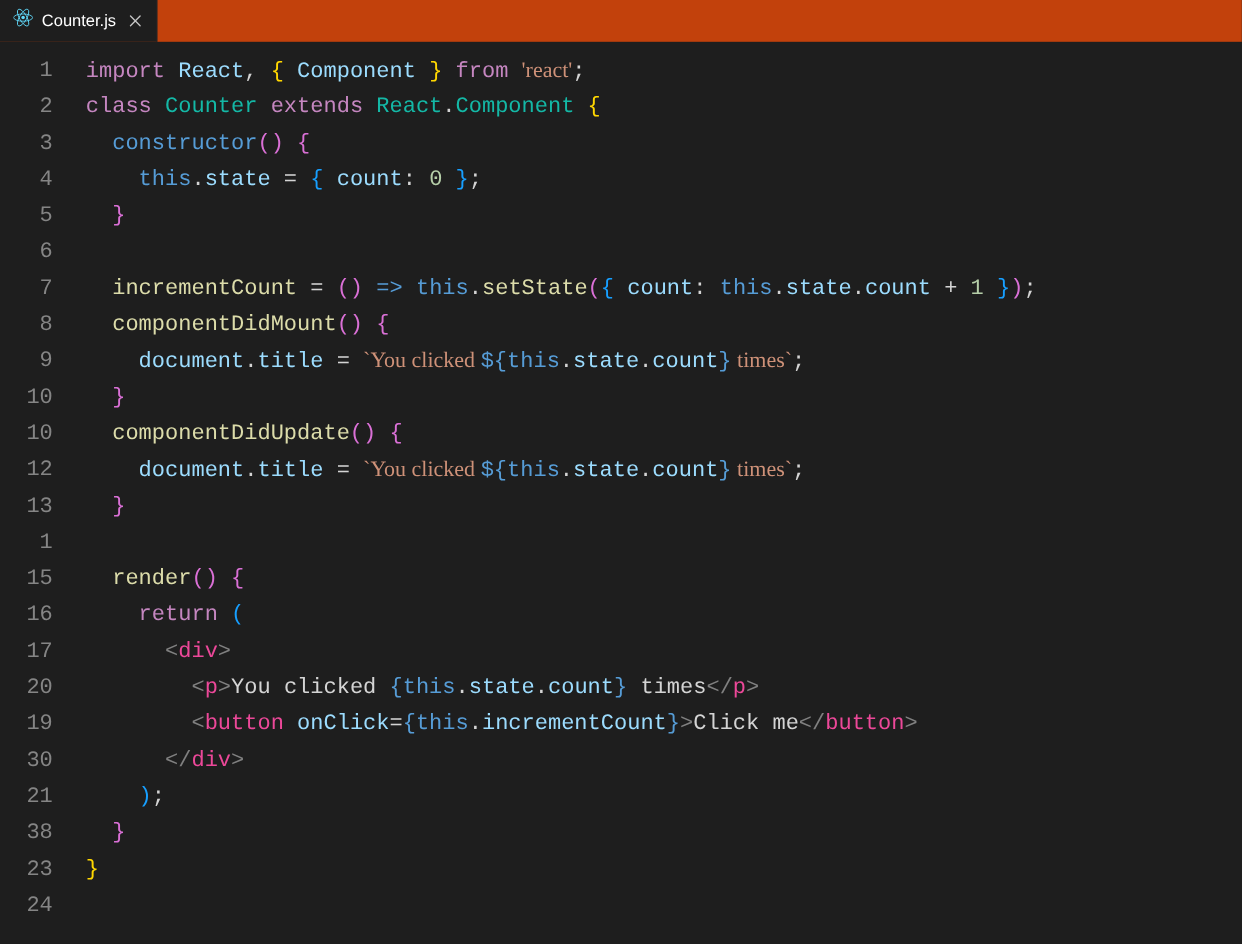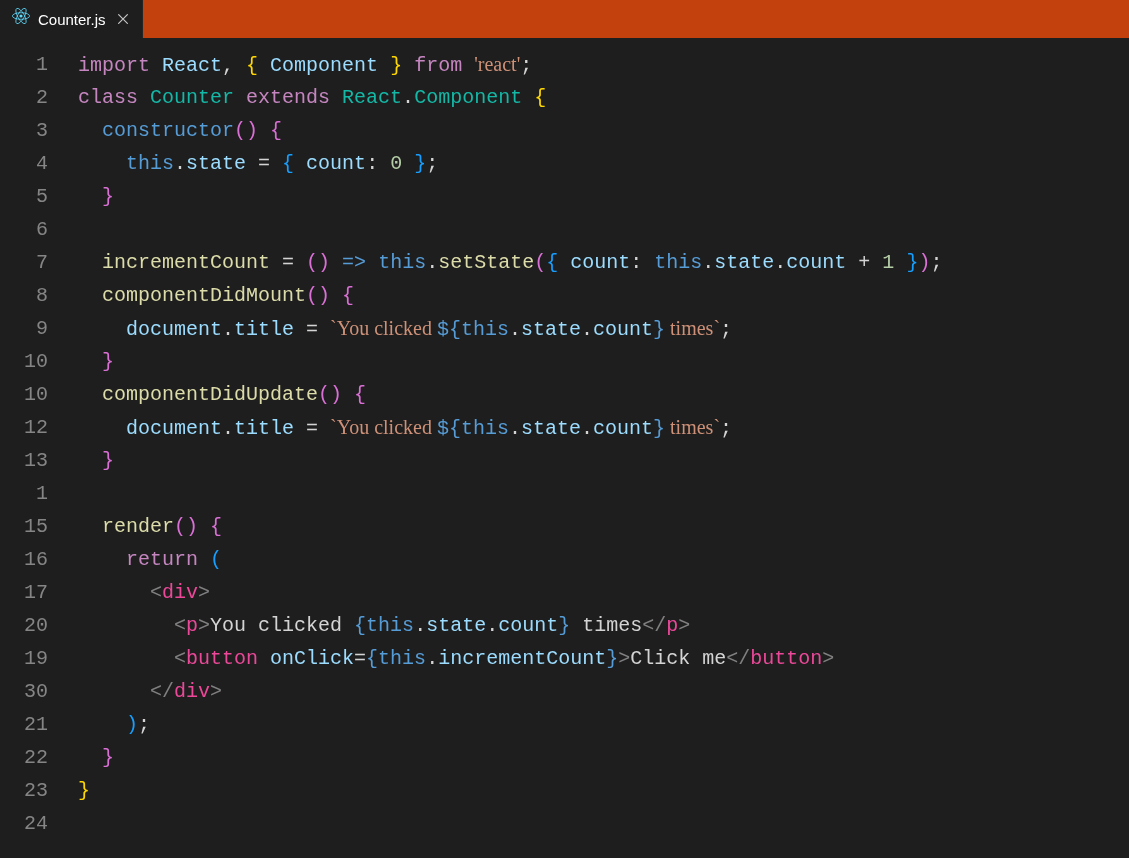--- a/index.html
+++ b/index.html
@@ -123,18 +123,18 @@
       <div class="line">12</div>
       <div class="line">13</div>
       <div class="line">1</div>
       <div class="line">15</div>
       <div class="line">16</div>
       <div class="line">17</div>
       <div class="line">20</div>
       <div class="line">19</div>
       <div class="line">30</div>
       <div class="line">21</div>
-      <div class="line">22</div>
+      <div class="line">38</div>
       <div class="line">23</div>
       <div class="line">24</div>
     </div>
   <div class="code" id="code"><div class="line"><span class="mtk-keyword">import</span><span class="mtk-punct"> </span><span class="mtk-var">React</span><span class="mtk-punct">, </span><span class="mtk-brace">{</span><span class="mtk-punct"> </span><span class="mtk-var">Component</span><span class="mtk-punct"> </span><span class="mtk-brace">}</span><span class="mtk-punct"> </span><span class="mtk-keyword">from</span><span class="mtk-punct"> </span><span class="mtk-string">'react'</span><span class="mtk-punct">;</span></div><div class="line"><span class="mtk-keyword">class</span><span class="mtk-punct"> </span><span class="mtk-type">Counter</span><span class="mtk-punct"> </span><span class="mtk-keyword">extends</span><span class="mtk-punct"> </span><span class="mtk-type">React</span><span class="mtk-punct">.</span><span class="mtk-type">Component</span><span class="mtk-punct"> </span><span class="mtk-brace">{</span></div><div class="line"><span class="mtk-punct">  </span><span class="mtk-storage">constructor</span><span class="mtk-brace2">()</span><span class="mtk-punct"> </span><span class="mtk-brace2">{</span></div><div class="line"><span class="mtk-punct">    </span><span class="mtk-storage">this</span><span class="mtk-punct">.</span><span class="mtk-var">state</span><span class="mtk-punct"> = </span><span class="mtk-brace3">{</span><span class="mtk-punct"> </span><span class="mtk-var">count</span><span class="mtk-punct">: </span><span class="mtk-number">0</span><span class="mtk-punct"> </span><span class="mtk-brace3">}</span><span class="mtk-punct">;</span></div><div class="line"><span class="mtk-punct">  </span><span class="mtk-brace2">}</span></div><div class="line"></div><div class="line"><span class="mtk-punct">  </span><span class="mtk-func">incrementCount</span><span class="mtk-punct"> = </span><span class="mtk-brace2">()</span><span class="mtk-punct"> </span><span class="mtk-storage">=&gt;</span><span class="mtk-punct"> </span><span class="mtk-storage">this</span><span class="mtk-punct">.</span><span class="mtk-func">setState</span><span class="mtk-brace2">(</span><span class="mtk-brace3">{</span><span class="mtk-punct"> </span><span class="mtk-var">count</span><span class="mtk-punct">: </span><span class="mtk-storage">this</span><span class="mtk-punct">.</span><span class="mtk-var">state</span><span class="mtk-punct">.</span><span class="mtk-var">count</span><span class="mtk-punct"> + </span><span class="mtk-number">1</span><span class="mtk-punct"> </span><span class="mtk-brace3">}</span><span class="mtk-brace2">)</span><span class="mtk-punct">;</span></div><div class="line"><span class="mtk-punct">  </span><span class="mtk-func">componentDidMount</span><span class="mtk-brace2">()</span><span class="mtk-punct"> </span><span class="mtk-brace2">{</span></div><div class="line"><span class="mtk-punct">    </span><span class="mtk-var">document</span><span class="mtk-punct">.</span><span class="mtk-var">title</span><span class="mtk-punct"> = </span><span class="mtk-string">`You clicked </span><span class="mtk-storage">${</span><span class="mtk-storage">this</span><span class="mtk-punct">.</span><span class="mtk-var">state</span><span class="mtk-punct">.</span><span class="mtk-var">count</span><span class="mtk-storage">}</span><span class="mtk-string"> times`</span><span class="mtk-punct">;</span></div><div class="line"><span class="mtk-punct">  </span><span class="mtk-brace2">}</span></div><div class="line"><span class="mtk-punct">  </span><span class="mtk-func">componentDidUpdate</span><span class="mtk-brace2">()</span><span class="mtk-punct"> </span><span class="mtk-brace2">{</span></div><div class="line"><span class="mtk-punct">    </span><span class="mtk-var">document</span><span class="mtk-punct">.</span><span class="mtk-var">title</span><span class="mtk-punct"> = </span><span class="mtk-string">`You clicked </span><span class="mtk-storage">${</span><span class="mtk-storage">this</span><span class="mtk-punct">.</span><span class="mtk-var">state</span><span class="mtk-punct">.</span><span class="mtk-var">count</span><span class="mtk-storage">}</span><span class="mtk-string"> times`</span><span class="mtk-punct">;</span></div><div class="line"><span class="mtk-punct">  </span><span class="mtk-brace2">}</span></div><div class="line"></div><div class="line"><span class="mtk-punct">  </span><span class="mtk-func">render</span><span class="mtk-brace2">()</span><span class="mtk-punct"> </span><span class="mtk-brace2">{</span></div><div class="line"><span class="mtk-punct">    </span><span class="mtk-keyword">return</span><span class="mtk-punct"> </span><span class="mtk-brace3">(</span></div><div class="line"><span class="mtk-punct">      </span><span class="mtk-tagpunc">&lt;</span><span class="mtk-tag">div</span><span class="mtk-tagpunc">&gt;</span></div><div class="line"><span class="mtk-punct">        </span><span class="mtk-tagpunc">&lt;</span><span class="mtk-tag">p</span><span class="mtk-tagpunc">&gt;</span><span class="mtk-punct">You clicked </span><span class="mtk-storage">{</span><span class="mtk-storage">this</span><span class="mtk-punct">.</span><span class="mtk-var">state</span><span class="mtk-punct">.</span><span class="mtk-var">count</span><span class="mtk-storage">}</span><span class="mtk-punct"> times</span><span class="mtk-tagpunc">&lt;/</span><span class="mtk-tag">p</span><span class="mtk-tagpunc">&gt;</span></div><div class="line"><span class="mtk-punct">        </span><span class="mtk-tagpunc">&lt;</span><span class="mtk-tag">button</span><span class="mtk-punct"> </span><span class="mtk-attr">onClick</span><span class="mtk-punct">=</span><span class="mtk-storage">{</span><span class="mtk-storage">this</span><span class="mtk-punct">.</span><span class="mtk-var">incrementCount</span><span class="mtk-storage">}</span><span class="mtk-tagpunc">&gt;</span><span class="mtk-punct">Click me</span><span class="mtk-tagpunc">&lt;/</span><span class="mtk-tag">button</span><span class="mtk-tagpunc">&gt;</span></div><div class="line"><span class="mtk-punct">      </span><span class="mtk-tagpunc">&lt;/</span><span class="mtk-tag">div</span><span class="mtk-tagpunc">&gt;</span></div><div class="line"><span class="mtk-punct">    </span><span class="mtk-brace3">)</span><span class="mtk-punct">;</span></div><div class="line"><span class="mtk-punct">  </span><span class="mtk-brace2">}</span></div><div class="line"><span class="mtk-brace">}</span></div><div class="line"></div></div>
 </div>
 
 </body></html>

